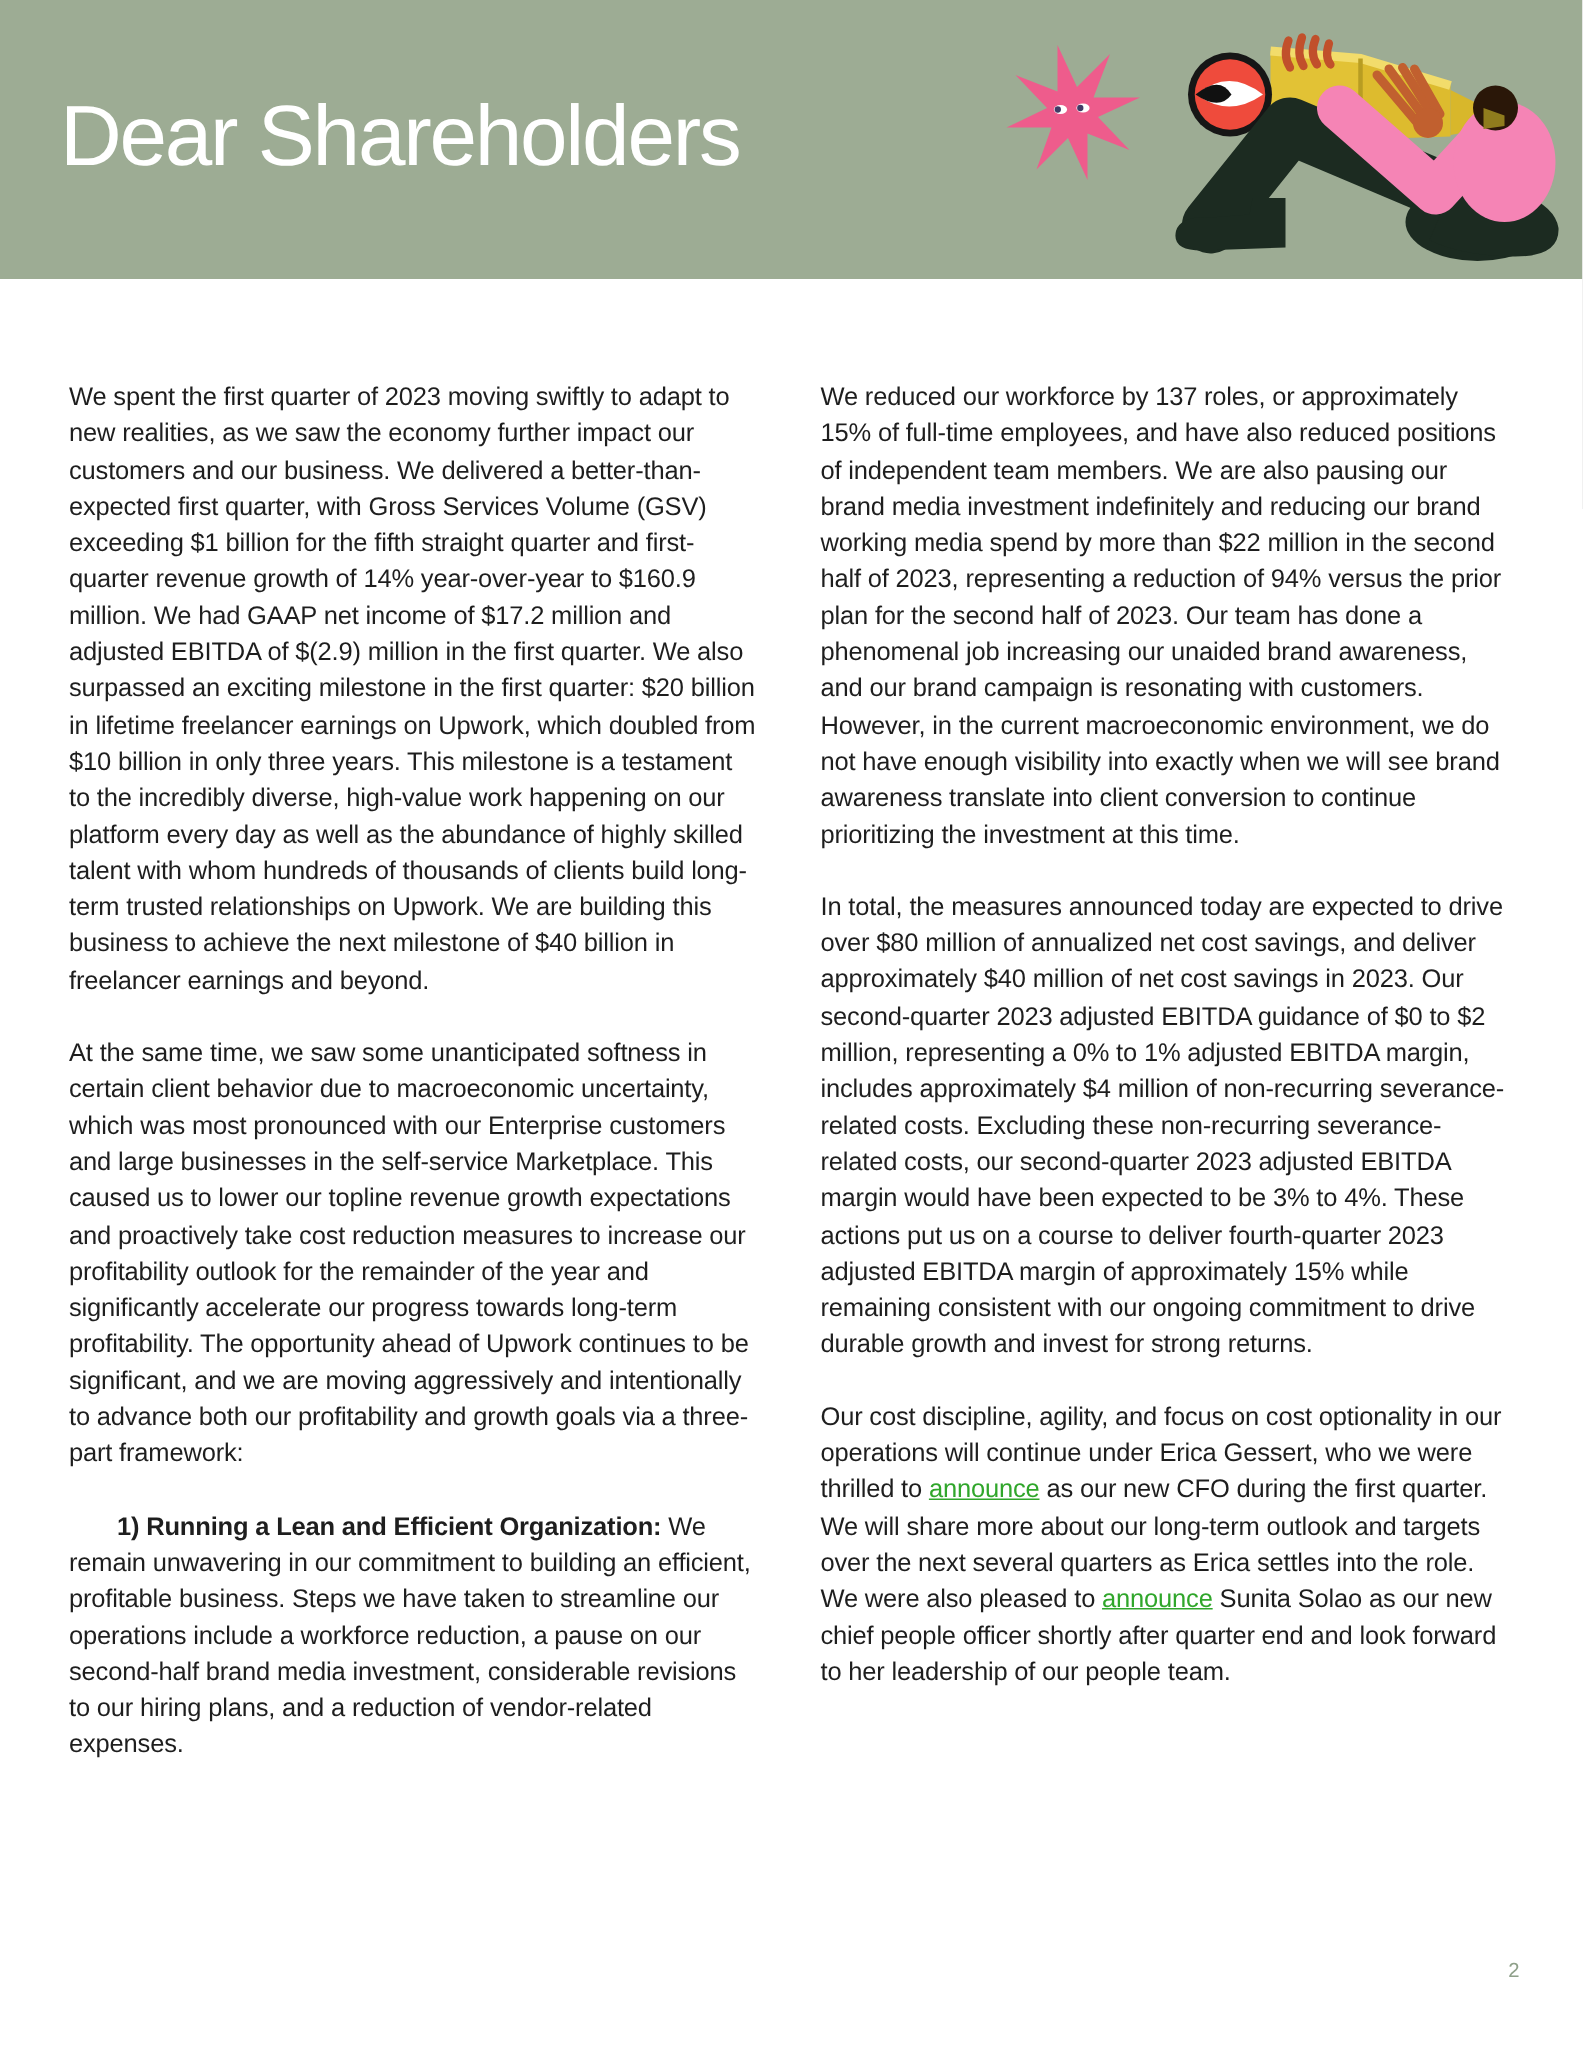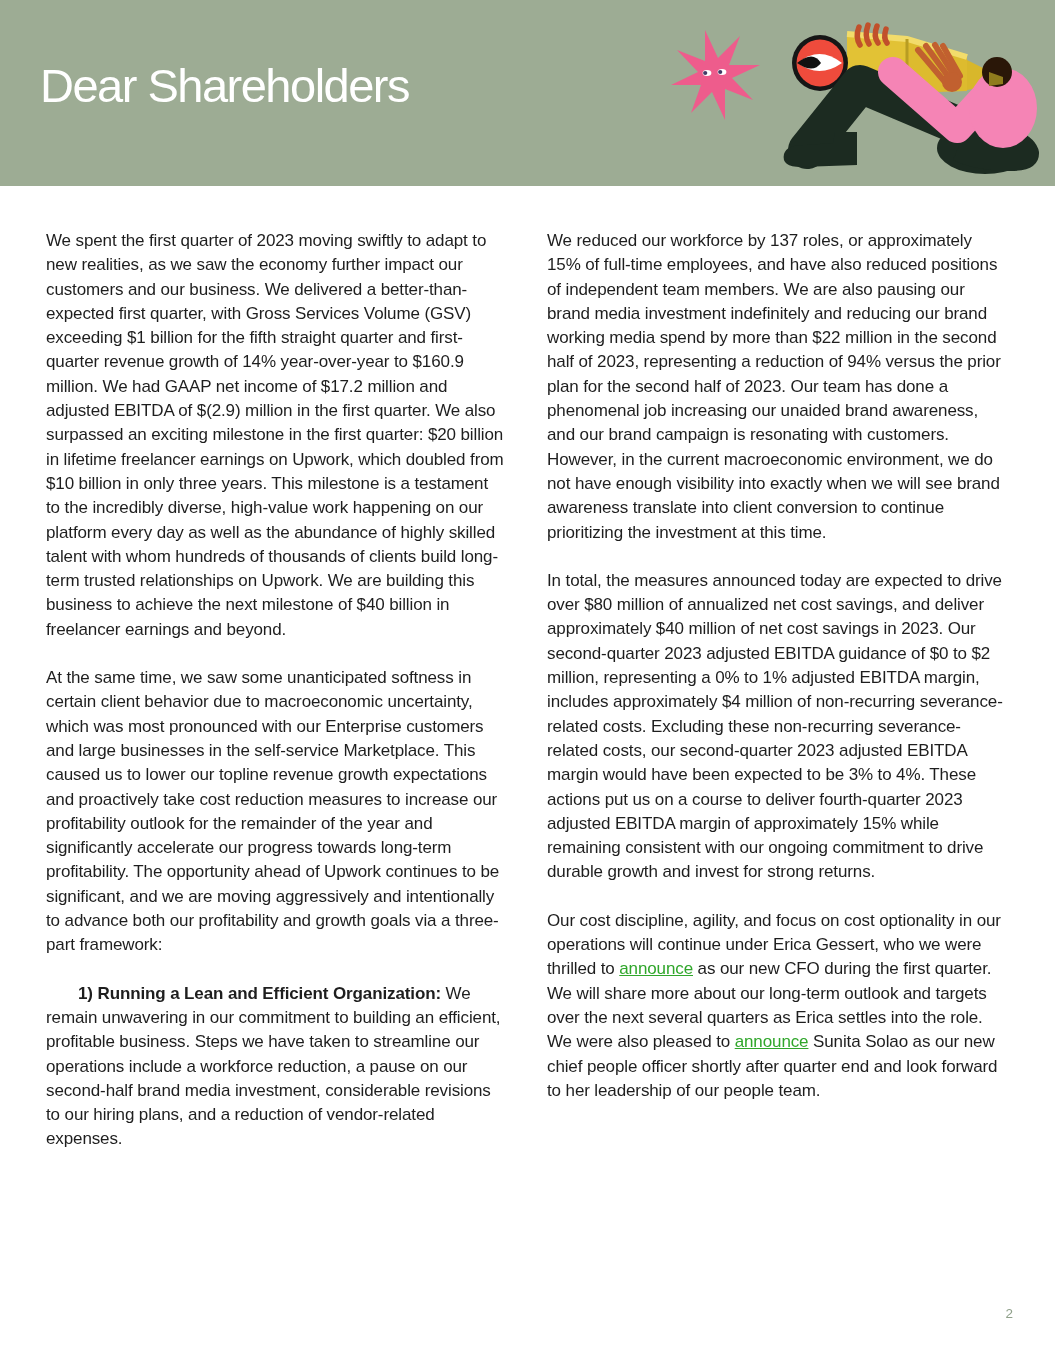--- a/index.html
+++ b/index.html
@@ -4,26 +4,26 @@
 <style>
   html,body{margin:0;padding:0;background:#e8e8e8;}
   .page{
     position:relative;width:1055px;height:1365px;background:#ffffff;
     font-family:"Liberation Sans","DejaVu Sans",sans-serif;overflow:hidden;
     margin:0 auto;
   }
   .band{position:relative;height:186px;background:var(--header-band,#9DAC94);}
   .band h1{
     margin:0;position:absolute;left:40px;top:58px;
-    font-size:47px;font-weight:400;color:#ffffff;letter-spacing:-1.5px;white-space:nowrap;
+    font-size:57px;font-weight:400;color:#ffffff;letter-spacing:-1.5px;white-space:nowrap;
   }
   .band svg{position:absolute;right:0;top:0;height:186px;width:420px;display:block;}
   .content{
     display:grid;grid-template-columns:460px 462px;column-gap:41px;
-    padding:43px 46px 0 46px;color:#1E1E1E;font-size:17px;line-height:24.3px;
+    padding:67px 46px 0 46px;color:#1E1E1E;font-size:17px;line-height:24.3px;
     letter-spacing:-0.12px;
   }
   .para{margin:0 0 24px 0;}
   .para strong{font-weight:bold;margin-left:32px;}
   .para a{color:var(--link-green,#30A62B);text-decoration:underline;cursor:pointer;}
   .pagenum{
     position:absolute;right:42px;bottom:44px;
     font-size:13.5px;color:var(--page-number,#8FA08A);
   }
 </style>

